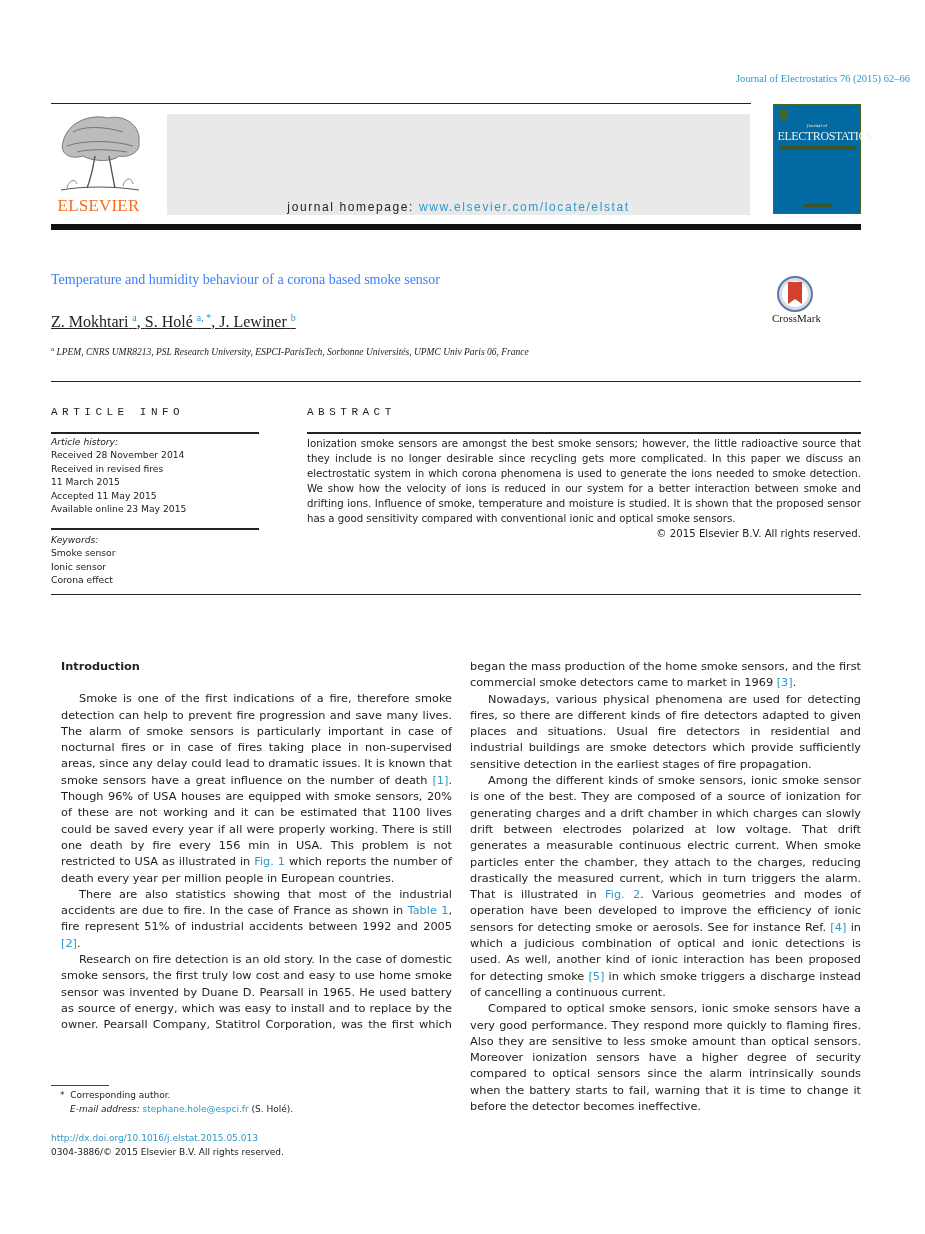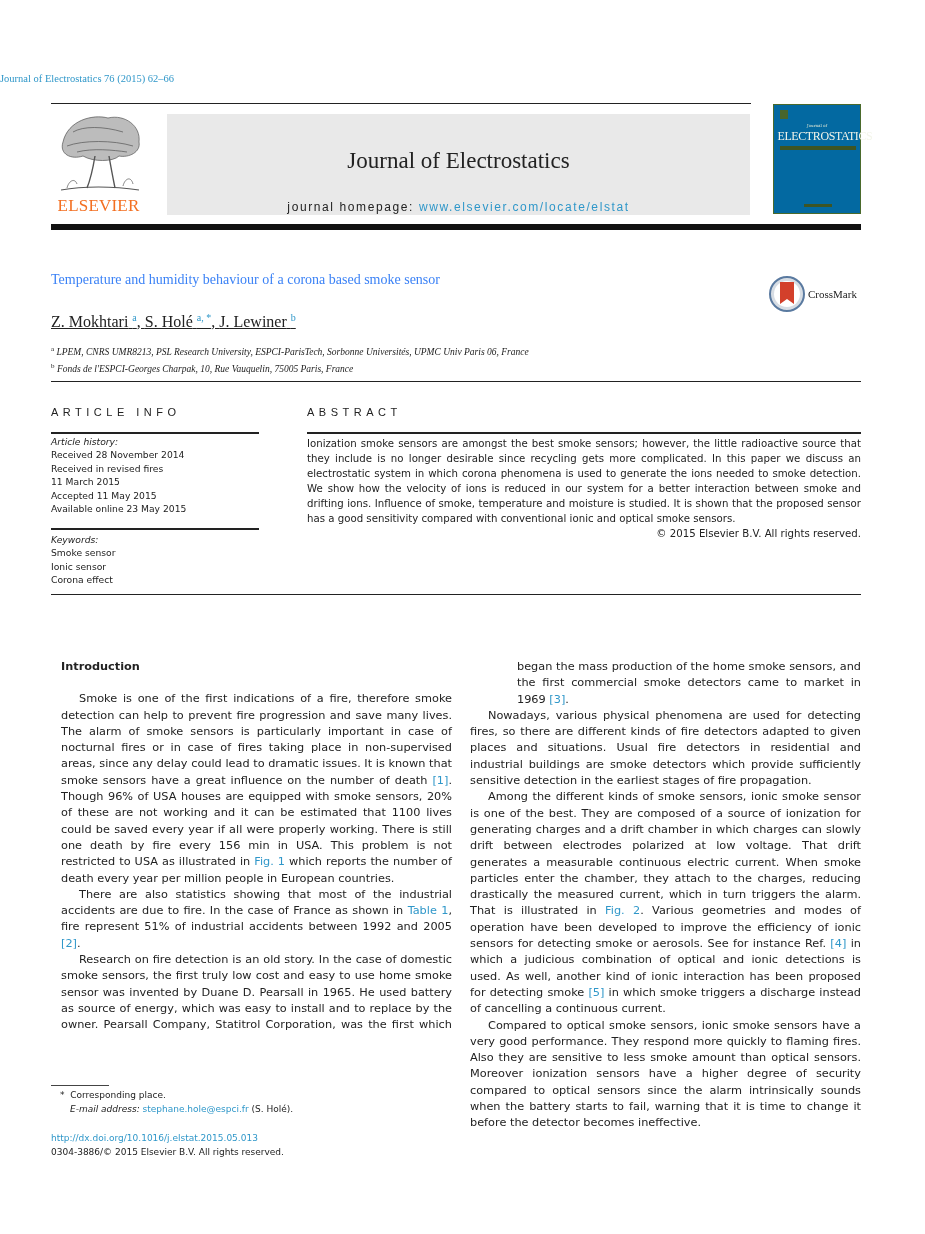--- a/index.html
+++ b/index.html
@@ -1,20 +1,20 @@
 <!DOCTYPE html>
 <html><head>
 <meta charset="utf-8">
 <style>
   * { box-sizing: border-box; margin: 0; padding: 0; }
   html, body { width: 925px; height: 1234px; background: #ffffff; }
   body { position: relative; font-family: "DejaVu Serif", "Liberation Serif", serif; color: #1a1a1a; overflow: hidden; }
   a, .link { color: #2f97c9; text-decoration: none; }
 
-  .citation { position: absolute; top: 73px; left: 0; width: 910px; text-align: left; font-family: "Liberation Serif", serif; font-size: 10.5px; }
+  .citation { position: absolute; top: 73px; left: 0; width: 910px; text-align: right; font-family: "Liberation Serif", serif; font-size: 10.5px; }
   .citation span { color: #2f97c9; }
 
   .top-rule { position: absolute; top: 103px; left: 51px; width: 700px; height: 1px; background: #222; }
   .banner { position: absolute; top: 114px; left: 167px; width: 583px; height: 101px; background: #e9e9e9; }
   .banner .contents { position: absolute; top: 0; left: 0; width: 100%; text-align: center; font-family: "Liberation Sans", sans-serif; font-size: 12px; color: #222; }
   .banner .jtitle { position: absolute; top: 34px; left: 0; width: 100%; text-align: center; font-family: "Liberation Serif", serif; font-size: 23px; color: #222; }
   .banner .homepage { position: absolute; top: 86px; left: 0; width: 100%; text-align: center; font-family: "Liberation Sans", sans-serif; font-size: 12px; letter-spacing: 1.6px; color: #222; }
 
   .elsevier-logo { position: absolute; top: 112px; left: 51px; width: 95px; height: 104px; }
   .elsevier-logo .tree { position: absolute; top: 0; left: 2px; width: 90px; height: 84px; }
@@ -23,48 +23,48 @@
   .cover { position: absolute; top: 104px; left: 773px; width: 88px; height: 110px; background: #0369a1; border: 1px solid #4a6a2c; }
   .cover .c-small { position: absolute; top: 18px; left: 0; width: 100%; text-align: center; font-size: 4px; color: #e6ecd6; }
   .cover .c-title { position: absolute; top: 23px; left: 0; width: 100%; text-align: center; font-family: "Liberation Serif", serif; font-size: 13px; color: #f3f5ea; letter-spacing: -0.4px; transform: scaleX(0.92); }
   .cover .c-sub { position: absolute; top: 41px; left: 6px; width: 76px; height: 4px; background: #3d5524; }
   .cover .c-foot { position: absolute; bottom: 6px; left: 30px; width: 28px; height: 3px; background: #3d5524; }
   .cover .c-logo { position: absolute; top: 5px; left: 6px; width: 8px; height: 9px; background: #48652b; }
 
   .thick-rule { position: absolute; top: 224px; left: 51px; width: 810px; height: 6px; background: #111; }
 
   .title { position: absolute; top: 272px; left: 51px; font-family: "Liberation Serif", serif; font-size: 14px; color: #3b82f6; text-align: center; }
-  .crossmark { position: absolute; top: 276px; left: 769px; display: flex; align-items: center; }
+  .crossmark { position: absolute; top: 276px; left: 769px; display: flex; align-items: center; flex-direction: column; }
   .crossmark .cm-label { margin-left: 3px; font-family: "Liberation Serif", serif; font-size: 11px; color: #222; }
 
   .authors { position: absolute; top: 312px; left: 51px; font-family: "Liberation Serif", serif; font-size: 16px; color: #222; text-decoration: underline; }
   .authors sup { font-size: 10px; color: #2f97c9; vertical-align: 6px; }
 
   .affils { position: absolute; top: 342px; left: 51px; font-family: "Liberation Serif", serif; font-style: italic; font-size: 9.5px; line-height: 14px; color: #222; }
   .affils sup { font-size: 7px; font-style: normal; }
 
   .rule1 { position: absolute; top: 381px; left: 51px; width: 810px; height: 1px; background: #222; }
-  .sec-head { position: absolute; top: 406px; font-family: Liberation Sans, sans-serif; font-size: 11px; letter-spacing: 4.5px; color: #222; }
+  .sec-head { position: absolute; top: 406px; font-family: Liberation Mono, monospace; font-size: 11px; letter-spacing: 4.5px; color: #222; }
   .ai-rule { position: absolute; left: 51px; width: 208px; height: 2px; background: #222; }
   .ab-rule { position: absolute; top: 432px; left: 307px; width: 554px; height: 2px; background: #222; }
 
   .ai-block { position: absolute; left: 51px; font-family: "DejaVu Sans", sans-serif; font-size: 9.2px; line-height: 13.4px; color: #222; }
   .ai-block .lbl { font-style: italic; }
 
   .abstract { position: absolute; top: 436px; left: 307px; width: 554px; font-family: "DejaVu Sans", sans-serif; font-size: 10.2px; line-height: 15px; text-align: justify; color: #222; }
   .abstract .copy { text-align: right; }
 
   .rule2 { position: absolute; top: 594px; left: 51px; width: 810px; height: 1px; background: #222; }
 
   .col { position: absolute; top: 659px; width: 391px; font-family: "DejaVu Sans", sans-serif; font-size: 11.3px; line-height: 16.3px; color: #222; text-align: justify; }
   .col.left { left: 61px; }
   .col.right { left: 470px; top: 659px; }
   .col h2 { font-size: 11.3px; font-weight: bold; margin-bottom: 16px; }
   .col p { text-indent: 18px; }
-  .col p.noindent { text-indent: 0; margin-left: 47px; }
+  .col p.noindent { text-indent: 0; }
 
   .fn-rule { position: absolute; top: 1085px; left: 51px; width: 58px; height: 1px; background: #444; }
   .footnotes { position: absolute; top: 1089px; left: 60px; font-family: "DejaVu Sans", sans-serif; font-size: 9px; line-height: 13.5px; color: #222; }
   .footnotes .em { font-style: italic; text-align: right; }
   .doi { position: absolute; top: 1131px; left: 51px; font-family: "DejaVu Sans", sans-serif; font-size: 9px; line-height: 14px; color: #222; }
 </style>
 </head>
 <body>
 
 <div class="citation">
@@ -80,21 +80,20 @@
       <path d="M20 20 C30 14, 50 14, 70 20 M14 34 C30 28, 60 28, 80 34 M24 40 C40 36, 60 38, 74 40"></path>
       <path d="M42 44 C40 56, 38 66, 34 76 M56 44 C58 56, 60 66, 62 76" stroke-width="1.4"></path>
       <path d="M8 78 C30 74, 60 74, 86 78" stroke-width="1.2"></path>
       <path d="M14 76 C16 68, 22 66, 24 72 M70 74 C72 66, 78 64, 80 72"></path>
     </g>
   </svg>
   <div class="word">ELSEVIER</div>
 </div>
 
 <div class="banner">
-  <div class="jtitle">Journal of Electrostatics</div>
   <div class="homepage">
     <span>journal homepage: </span><span class="link">www.elsevier.com/locate/elstat</span>
   </div>
 </div>
 
 <div class="cover">
   <div class="c-logo"></div>
   <div class="c-small">Journal of</div>
   <div class="c-title">ELECTROSTATICS</div>
   <div class="c-sub"></div>
@@ -118,21 +117,20 @@
   <span>Z. Mokhtari</span>
   <sup>a</sup><span>, </span>
   <span>S. Holé</span>
   <sup>a, *</sup><span>, </span>
   <span>J. Lewiner</span>
   <sup>b</sup>
 </div>
 
 <div class="affils">
   <div><sup>a</sup> <span>LPEM, CNRS UMR8213, PSL Research University, ESPCI-ParisTech, Sorbonne Universités, UPMC Univ Paris 06, France</span></div>
-  <div><sup>b</sup> <span>Fonds de l'ESPCI-Georges Charpak, 10, Rue Vauquelin, 75005 Paris, France</span></div>
 </div>
 
 <div class="rule1"></div>
 
 <div class="sec-head" style="left:51px">ARTICLE INFO</div>
 <div class="ai-rule" style="top:432px"></div>
 <div class="ai-block" style="top:435px">
   <div class="lbl">Article history:</div>
   <div>Received 28 November 2014</div>
   <div>Received in revised fires</div>
@@ -166,19 +164,19 @@
 
 <div class="col right">
   <p class="noindent"><span>began the mass production of the home smoke sensors, and the first commercial smoke detectors came to market in 1969 </span><a>[3]</a><span>.</span></p>
   <p>Nowadays, various physical phenomena are used for detecting fires, so there are different kinds of fire detectors adapted to given places and situations. Usual fire detectors in residential and industrial buildings are smoke detectors which provide sufficiently sensitive detection in the earliest stages of fire propagation.</p>
   <p><span>Among the different kinds of smoke sensors, ionic smoke sensor is one of the best. They are composed of a source of ionization for generating charges and a drift chamber in which charges can slowly drift between electrodes polarized at low voltage. That drift generates a measurable continuous electric current. When smoke particles enter the chamber, they attach to the charges, reducing drastically the measured current, which in turn triggers the alarm. That is illustrated in </span><a>Fig. 2</a><span>. Various geometries and modes of operation have been developed to improve the efficiency of ionic sensors for detecting smoke or aerosols. See for instance Ref. </span><a>[4]</a><span> in which a judicious combination of optical and ionic detections is used. As well, another kind of ionic interaction has been proposed for detecting smoke </span><a>[5]</a><span> in which smoke triggers a discharge instead of cancelling a continuous current.</span></p>
   <p>Compared to optical smoke sensors, ionic smoke sensors have a very good performance. They respond more quickly to flaming fires. Also they are sensitive to less smoke amount than optical sensors. Moreover ionization sensors have a higher degree of security compared to optical sensors since the alarm intrinsically sounds when the battery starts to fail, warning that it is time to change it before the detector becomes ineffective.</p>
 </div>
 
 <div class="fn-rule"></div>
 <div class="footnotes">
-  <div><span>*</span>&nbsp;&nbsp;<span>Corresponding place.</span></div>
+  <div><span>*</span>&nbsp;&nbsp;<span>Corresponding author.</span></div>
   <div style="padding-left:10px"><span class="em">E-mail address:</span> <a>stephane.hole@espci.fr</a><span> (S. Holé).</span></div>
 </div>
 <div class="doi">
   <div><a>http://dx.doi.org/10.1016/j.elstat.2015.05.013</a></div>
   <div>0304-3886/© 2015 Elsevier B.V. All rights reserved.</div>
 </div>
 
 </body></html>

